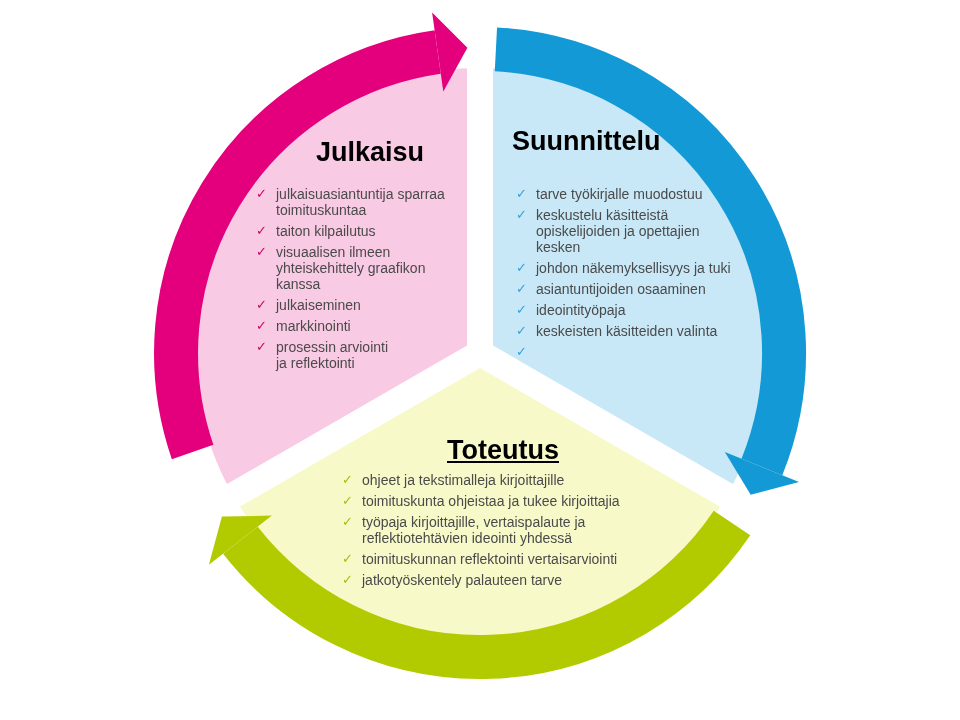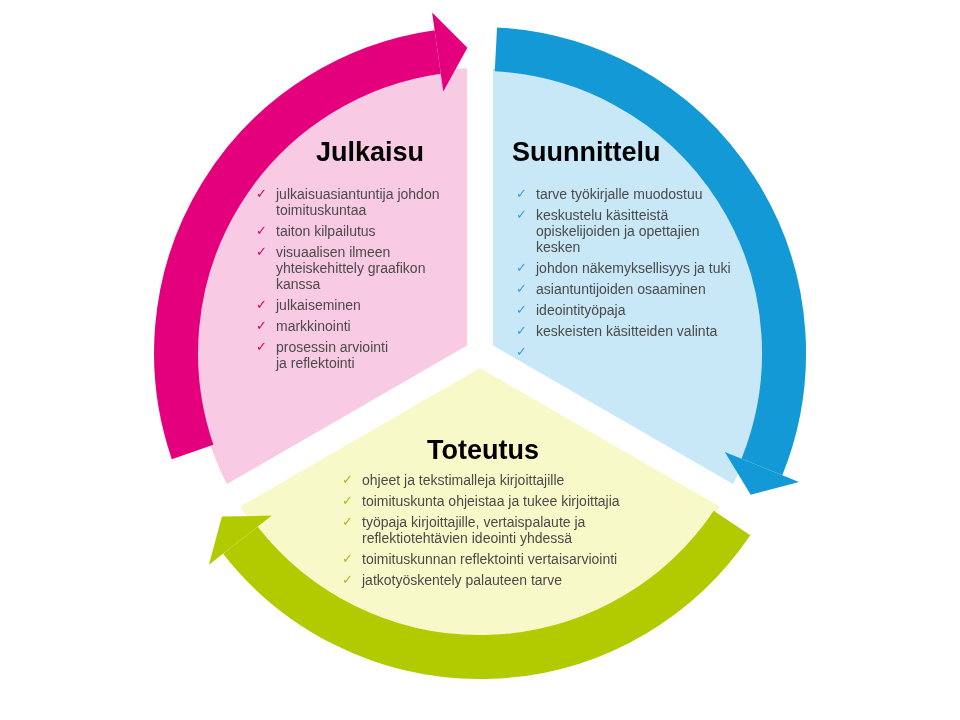--- a/index.html
+++ b/index.html
@@ -4,22 +4,22 @@
 <style>
   html,body{margin:0;padding:0;}
   body{width:960px;height:720px;background:#ffffff;overflow:hidden;
        font-family:"Liberation Sans","DejaVu Sans",sans-serif;}
   .stage{position:relative;width:960px;height:720px;background:#ffffff;}
   svg.diagram{position:absolute;left:0;top:0;}
 
   .sec-title{position:absolute;font-weight:bold;font-size:27px;line-height:1;
              color:#000000;white-space:nowrap;}
   .t-julkaisu{left:316px;top:139px;}
-  .t-suunnittelu{left:512px;top:139px;}
-  .t-toteutus{left:427px;top:437px;}
+  .t-suunnittelu{left:512px;top:128px;}
+  .t-toteutus{left:447px;top:437px;text-decoration:underline;}
 
   ul.list{position:absolute;margin:0;padding:0;list-style:none;}
   .l-julkaisu{left:256px;top:186px;width:230px;}
   .l-suunnittelu{left:516px;top:186px;width:242px;}
   .l-toteutus{left:342px;top:472px;width:322px;}
   ul.list li{display:flex;align-items:flex-start;margin:0 0 5px 0;}
   .l-julkaisu li{margin-bottom:4px;}
   .l-suunnittelu li{margin-bottom:6px;}
   .l-toteutus li{margin-bottom:8px;}
   .check{flex:0 0 16px;width:16px;font-size:13px;line-height:16px;
@@ -56,21 +56,21 @@
     <g>
       <path d="M 732 523 A 304 304 0 0 1 240.4 540.2" fill="none" stroke-width="44" stroke="#B2CB00"></path>
       <polygon points="208.9,564.8 221.9,516.6 271.9,515.6" fill="#B2CB00"></polygon>
     </g>
   </svg>
 
   <div class="sec-title t-julkaisu">Julkaisu</div>
   <ul class="list l-julkaisu" style="color: rgb(74, 74, 74);">
     <li>
       <span class="check" style="color: rgb(204, 0, 102);">✓</span>
-      <span class="txt">julkaisuasiantuntija johdon
+      <span class="txt">julkaisuasiantuntija sparraa
 toimituskuntaa</span>
       </li>
     <li>
       <span class="check" style="color: rgb(204, 0, 102);">✓</span>
       <span class="txt">taiton kilpailutus</span>
       </li>
     <li>
       <span class="check" style="color: rgb(204, 0, 102);">✓</span>
       <span class="txt">visuaalisen ilmeen
 yhteiskehittely graafikon

